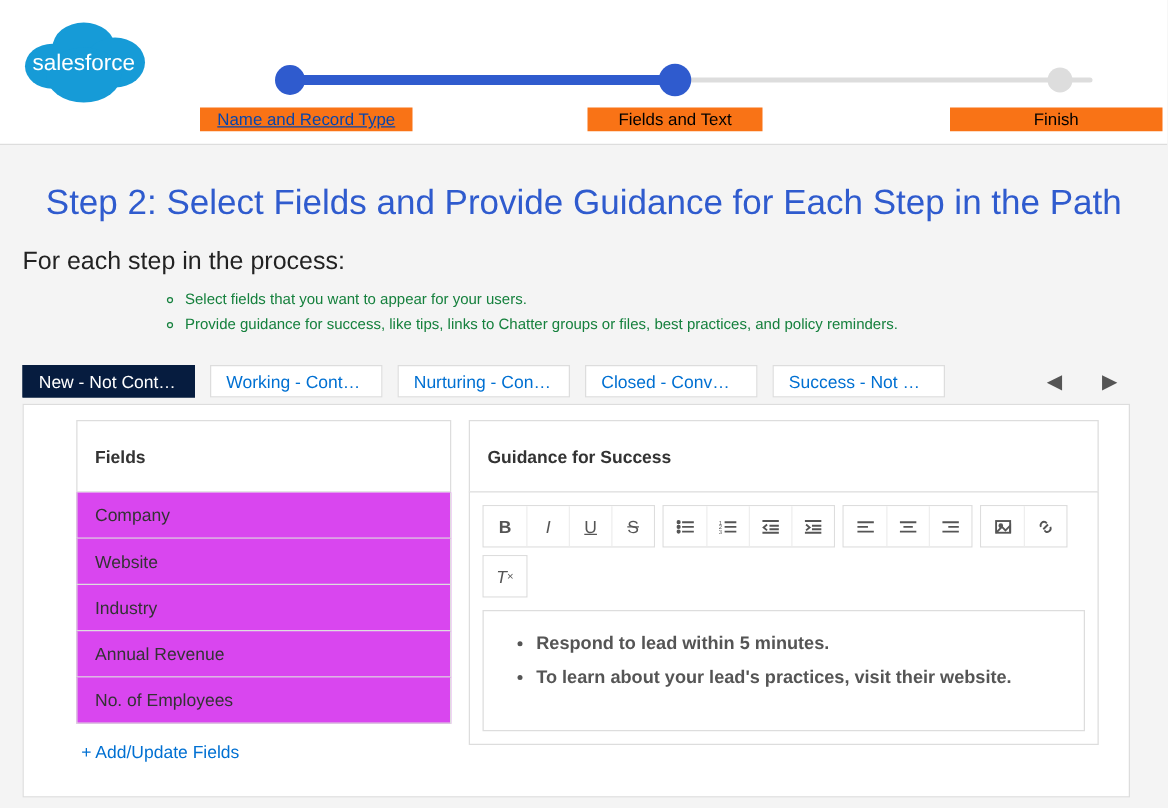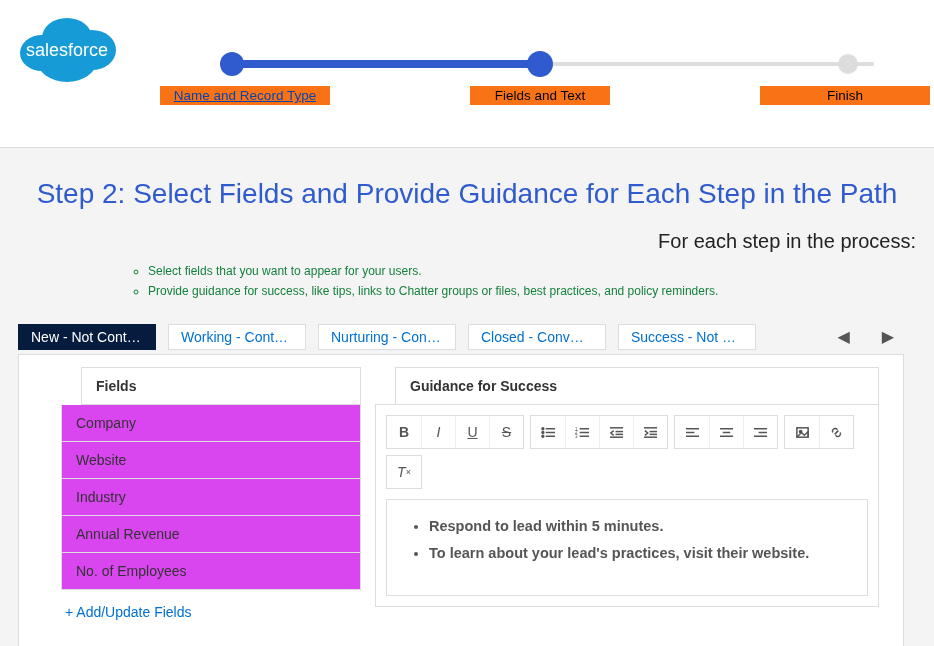--- a/index.html
+++ b/index.html
@@ -1,51 +1,51 @@
 <!DOCTYPE html>
 <html><head>
 <meta charset="utf-8">
 <style>
 * { box-sizing: border-box; margin: 0; padding: 0; }
 body { font-family: Arial, Helvetica, sans-serif; background: #f4f4f4; width: 934px; height: 646px; overflow: hidden; }
 
-.header { background: #fff; height: 148px; position: relative; border-bottom: 1px solid #ddd; }
+.header { background: #fff; height: 116px; position: relative; border-bottom: 1px solid #ddd; }
 .logo { position: absolute; left: 12px; top: 8px; }
 .logo-cloud { width: 110px; height: 78px; fill: #169bd7; }
 .logo-text { fill: #fff; font-size: 18px; font-family: Arial; }
 
 .progress-wrap { position: absolute; left: 170px; right: 60px; top: 54px; }
 .progress-track { position: absolute; left: 60px; right: 0; top: 8px; height: 4px; background: #ddd; border-radius: 2px; }
 .progress-fill { position: absolute; left: 60px; top: 6px; height: 8px; background: #2f5bce; border-radius: 4px; width: 310px; }
 .progress-dot { position: absolute; width: 20px; height: 20px; border-radius: 50%; top: 0; background: #ddd; }
 .progress-dot.done { background: #2f5bce; width: 24px; height: 24px; top: -2px; }
 .progress-dot.active { background: #2f5bce; width: 26px; height: 26px; top: -3px; }
 .step-label { position: absolute; top: 32px; font-size: 13.5px; text-align: center; background: #f97316; padding: 2px 6px; }
 .step-label.link a { color: #0645AD; text-decoration: underline; }
 .step-label a { color: #333; text-decoration: none; }
 
 .main { padding: 30px 18px 0 18px; }
 .title { color: #2f5bce; font-size: 28px; text-align: center; font-weight: 400; margin-bottom: 20px; }
-.subtitle { text-align: right; font-size: 20px; color: #222; margin-bottom: 10px; }
+.subtitle { text-align: left; font-size: 20px; color: #222; margin-bottom: 10px; }
 .instructions { font-size: 12px; color: #15803d; padding-left: 130px; padding-right: 30px; }
 .instructions ul { list-style: circle; }
 .instructions li { margin-bottom: 4px; line-height: 1.35; }
 
 .content-panel { margin: 22px 12px 0 0; }
 .tabs-row { display: flex; align-items: center; gap: 12px; padding-left: 0; }
 .tab { border: 1px solid #ddd; background: #fff; color: #0070d2; font-size: 14px; padding: 4px 12px; width: 138px; text-align: left; cursor: pointer; white-space: nowrap; overflow: hidden; text-overflow: ellipsis; }
 .tab.active { background: #061c3f; color: #fff; border-color: #061c3f; }
 .nav-arrow { color: #555; font-size: 16px; padding: 6px 10px; cursor: pointer; }
 .nav-spacer { flex: 1; }
 
 .cols { display: flex; gap: 14px; border: 1px solid #ddd; background: #fff; padding: 12px 24px 24px 42px; margin-top: 2px; }
 .col-left { width: 300px; }
 .col-right { flex: 1; }
 
-.panel-head { border: 1px solid #ddd; padding: 10px 14px; font-size: 14px; font-weight: bold; color: #333; background: #fff; margin-left: 20px; }
+.panel-head { border: 1px solid #ddd; padding: 20px 14px; font-size: 14px; font-weight: bold; color: #333; background: #fff; }
 .field-item { border: 1px solid #ddd; border-top: none; padding: 10px 14px; font-size: 14px; color: #333; background: #d946ef; cursor: pointer; }
 .add-link { color: #0070d2; font-size: 14px; padding: 14px 4px 4px 4px; cursor: pointer; display: inline-block; }
 
 .editor-box { border: 1px solid #ddd; padding: 10px; background: #fff; margin-top: -1px; }
 .toolbar { display: flex; flex-wrap: wrap; gap: 6px; margin-bottom: 10px; }
 .tb-group { display: flex; border: 1px solid #ddd; }
 .tb-btn { width: 34px; height: 32px; display: flex; align-items: center; justify-content: center; background: #fff; cursor: pointer; color: #555; font-size: 14px; border-left: 1px solid #eee; }
 .tb-btn:first-child { border-left: none; }
 .tb-btn svg { width: 15px; height: 15px; stroke: #555; fill: none; stroke-width: 1.6; }
 

